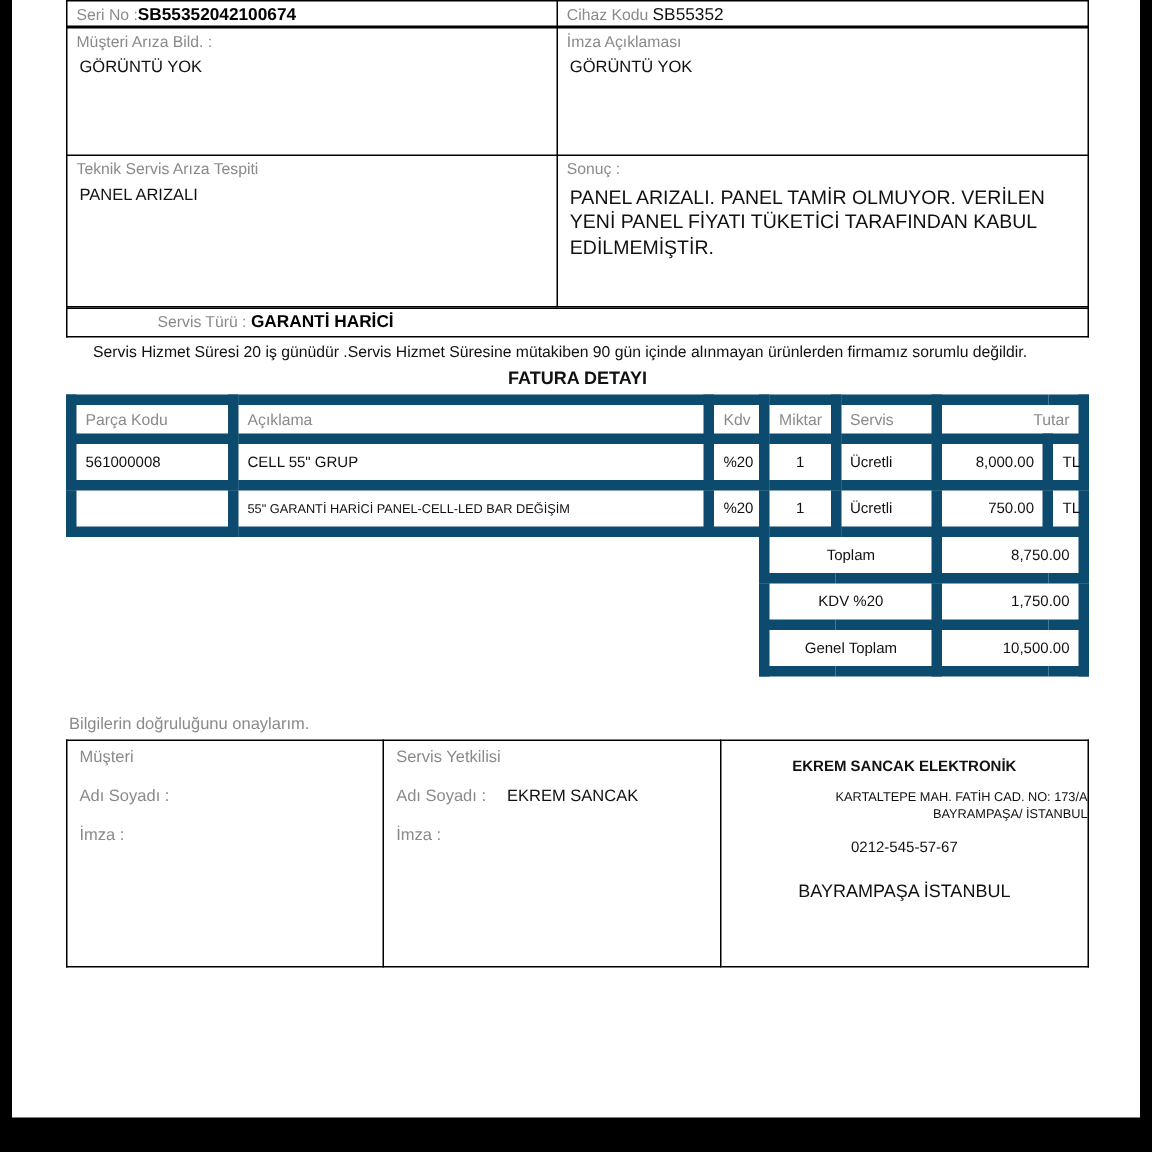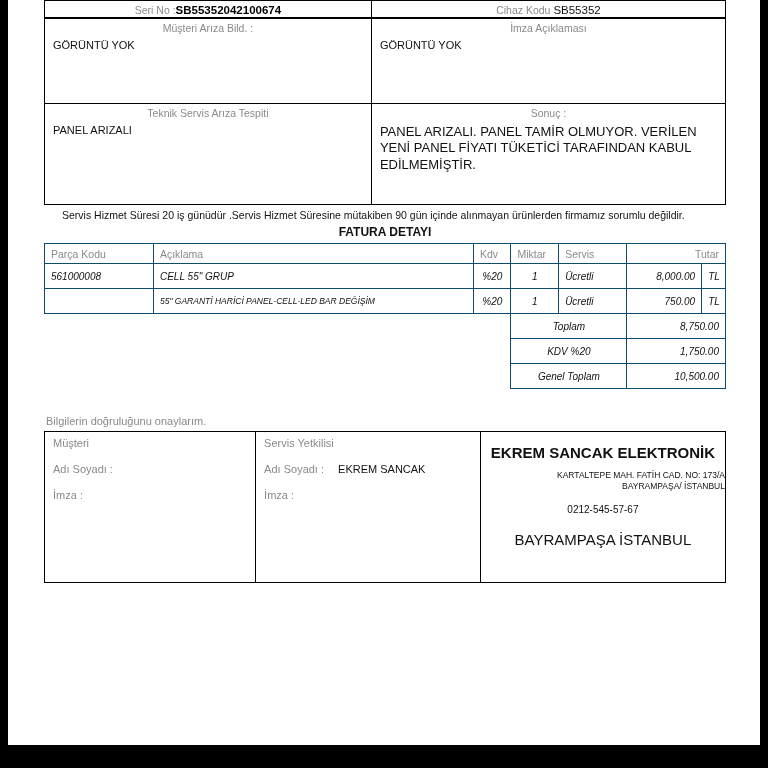--- a/index.html
+++ b/index.html
@@ -38,21 +38,20 @@
     vertical-align: top;
     padding: 0;
   }
 
   .lbl {
     color: #8a8a8a;
     font-size: 10.5px;
     padding: 3px 6px 1px 6px;
     display: block;
     white-space: nowrap;
-    text-align: center;
   }
   .lbl b {
     color: #000;
     font-weight: bold;
     font-size: 11.5px;
   }
   .val {
     color: #111;
     font-size: 11px;
     padding: 4px 8px 2px 8px;
@@ -93,40 +92,39 @@
     color: #111;
     padding: 2px 0 4px 0;
   }
 
   table.detail {
     border-collapse: collapse;
     width: 100%;
     table-layout: fixed;
   }
   table.detail td, table.detail th {
-    border: 1px solid #0c4a6e;
+    border: 7px solid #0c4a6e;
     font-weight: normal;
     padding: 0;
   }
   table.detail th {
     color: #8a8a8a;
     font-size: 10.5px;
     text-align: left;
     padding: 2px 6px;
     height: 15px;
   }
   table.detail th.right {
     text-align: right;
   }
   table.detail td {
     font-size: 10px;
     color: #111;
     padding: 4px 6px;
     height: 16px;
-    font-style: italic;
   }
   td.c { text-align: center; }
   td.r { text-align: right; }
   .nb { border: none !important; }
 
   .sum-lbl {
     color: #8a8a8a;
     font-size: 10.5px;
     text-align: center;
     padding: 3px 8px;
@@ -165,37 +163,37 @@
     color: #111;
     font-size: 11px;
     padding-left: 14px;
   }
   .comp {
     text-align: center;
     padding-top: 12px;
   }
   .comp .name {
     font-weight: bold;
-    font-size: 15px;
+    font-size: 10px;
     color: #111;
   }
   .comp .addr {
     font-size: 8.5px;
     color: #111;
     line-height: 1.35;
     padding-top: 9px;
     text-align: right;
   }
   .comp .phone {
     font-size: 10px;
     color: #111;
     padding-top: 11px;
   }
   .comp .city {
-    font-size: 15px;
+    font-size: 12px;
     color: #111;
     padding-top: 16px;
   }
 </style>
 </head>
 <body>
 
 <div class="page">
   <div class="doc">
 
@@ -238,20 +236,29 @@
           <span class="val">PANEL ARIZALI</span>
         </td>
         <td class="cellbox2">
           <span class="lbl">Sonuç :</span>
           <span class="val small">PANEL ARIZALI. PANEL TAMİR OLMUYOR. VERİLEN YENİ PANEL FİYATI TÜKETİCİ TARAFINDAN KABUL EDİLMEMİŞTİR.</span>
         </td>
       </tr>
     </tbody>
       </table>
 
+    <table class="grid servis-turu">
+      <tbody>
+          <tr>
+        <td>
+          <span class="lbl"><span>Servis Türü :</span> <b>GARANTİ HARİCİ</b></span>
+        </td>
+      </tr>
+    </tbody>
+      </table>
 
     <div class="note">Servis Hizmet Süresi 20 iş günüdür .Servis Hizmet Süresine mütakiben 90 gün içinde alınmayan ürünlerden firmamız sorumlu değildir.</div>
     <div class="fatura-title">FATURA DETAYI</div>
 
     <table class="detail">
       <colgroup>
         <col style="width:16%">
           <col style="width:47%">
           <col style="width:5.5%">
         <col style="width:7%">

